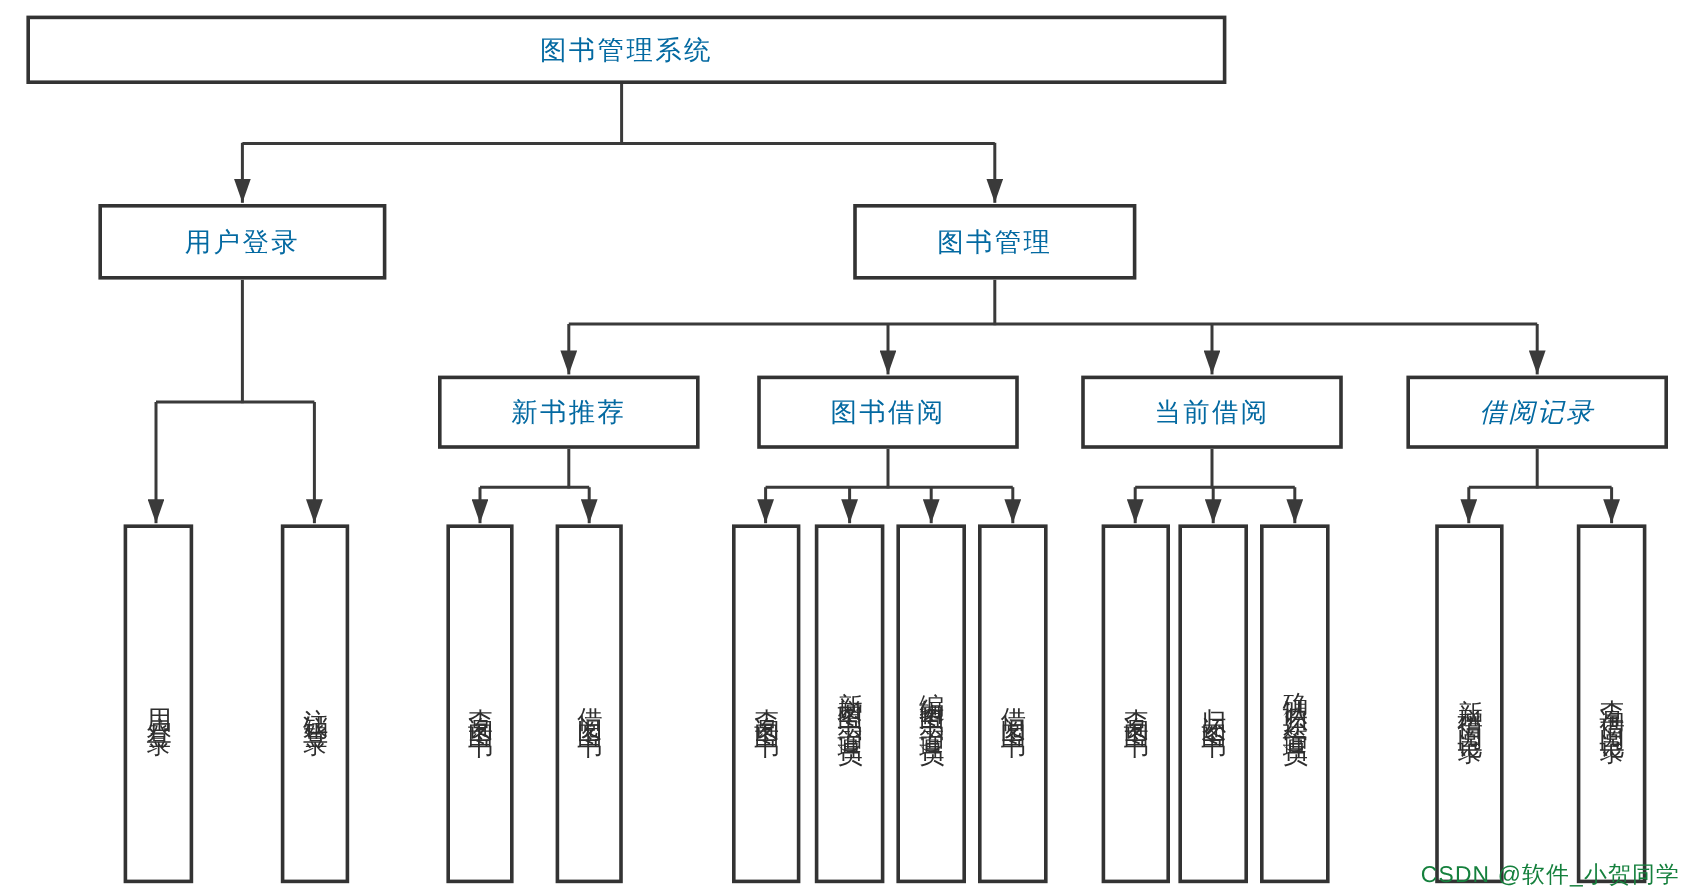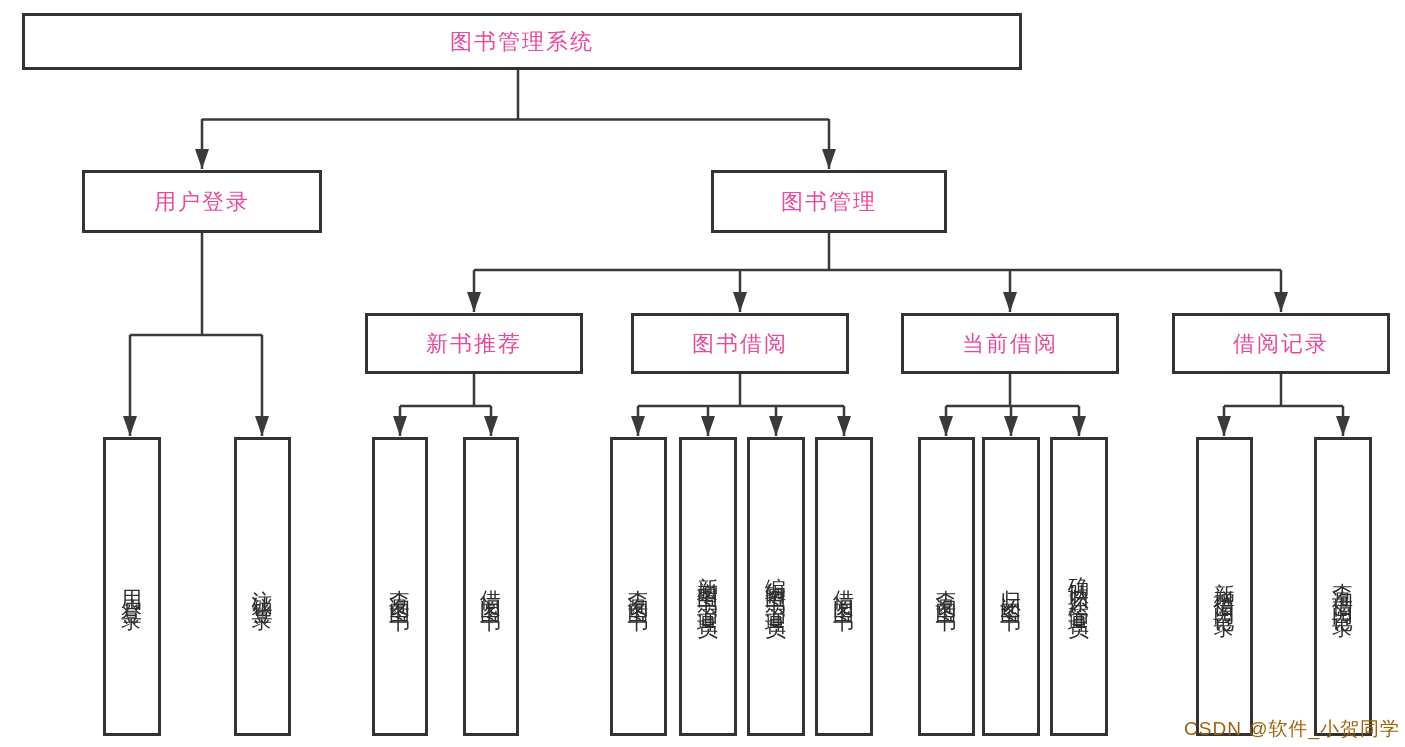--- a/index.html
+++ b/index.html
@@ -21,21 +21,21 @@
     width: 1405px; height: 747px;
   }
   .box {
     position: absolute;
     box-sizing: border-box;
     background: #ffffff;
     border: 3px solid #333333;
     display: flex;
     align-items: center;
     justify-content: center;
-    color: #ec4899;
+    color: #0369a1;
     font-size: 22px;
     letter-spacing: 2px;
     white-space: nowrap;
     z-index: 2;
   }
   .vbox {
     position: absolute;
     box-sizing: border-box;
     background: #ffffff;
     border: 3px solid #333333;
@@ -52,42 +52,42 @@
   }
   
   .n-root   { left: 22px;   top: 13px;  width: 1000px; height: 57px; }
   
   .n-l2a    { left: 82px;   top: 170px; width: 240px;  height: 63px; }
   .n-l2b    { left: 711px;  top: 170px; width: 236px;  height: 63px; }
   
   .n-l3a    { left: 365px;  top: 313px; width: 218px;  height: 61px; }
   .n-l3b    { left: 631px;  top: 313px; width: 218px;  height: 61px; }
   .n-l3c    { left: 901px;  top: 313px; width: 218px;  height: 61px; }
-  .n-l3d    { left: 1172px; top: 313px; width: 218px;  height: 61px; }
+  .n-l3d    { left: 1172px; top: 313px; width: 218px;  height: 61px; font-style: italic; }
   
   .leaf     { top: 437px; height: 299px; }
   .n-f0  { left: 103px;  width: 58px; }
   .n-f1  { left: 234px;  width: 57px; }
   .n-f2  { left: 372px;  width: 56px; }
   .n-f3  { left: 463px;  width: 56px; }
   .n-f4  { left: 610px;  width: 57px; }
   .n-f5  { left: 679px;  width: 58px; }
   .n-f6  { left: 747px;  width: 58px; }
   .n-f7  { left: 815px;  width: 58px; }
   .n-f8  { left: 918px;  width: 57px; }
   .n-f9  { left: 982px;  width: 58px; }
   .n-f10 { left: 1050px; width: 58px; }
   .n-f11 { left: 1196px; width: 57px; }
   .n-f12 { left: 1314px; width: 58px; }
   .tight { letter-spacing: 6px; font-size: 21px; }
   #watermark {
     position: absolute;
     right: 5px;
     bottom: 5px;
-    color: #a16207;
+    color: #15803d;
     font-size: 19px;
     letter-spacing: 1px;
     z-index: 3;
     pointer-events: none;
     margin-top: 48px;
   }
 </style>
 </head>
 <body>
 

